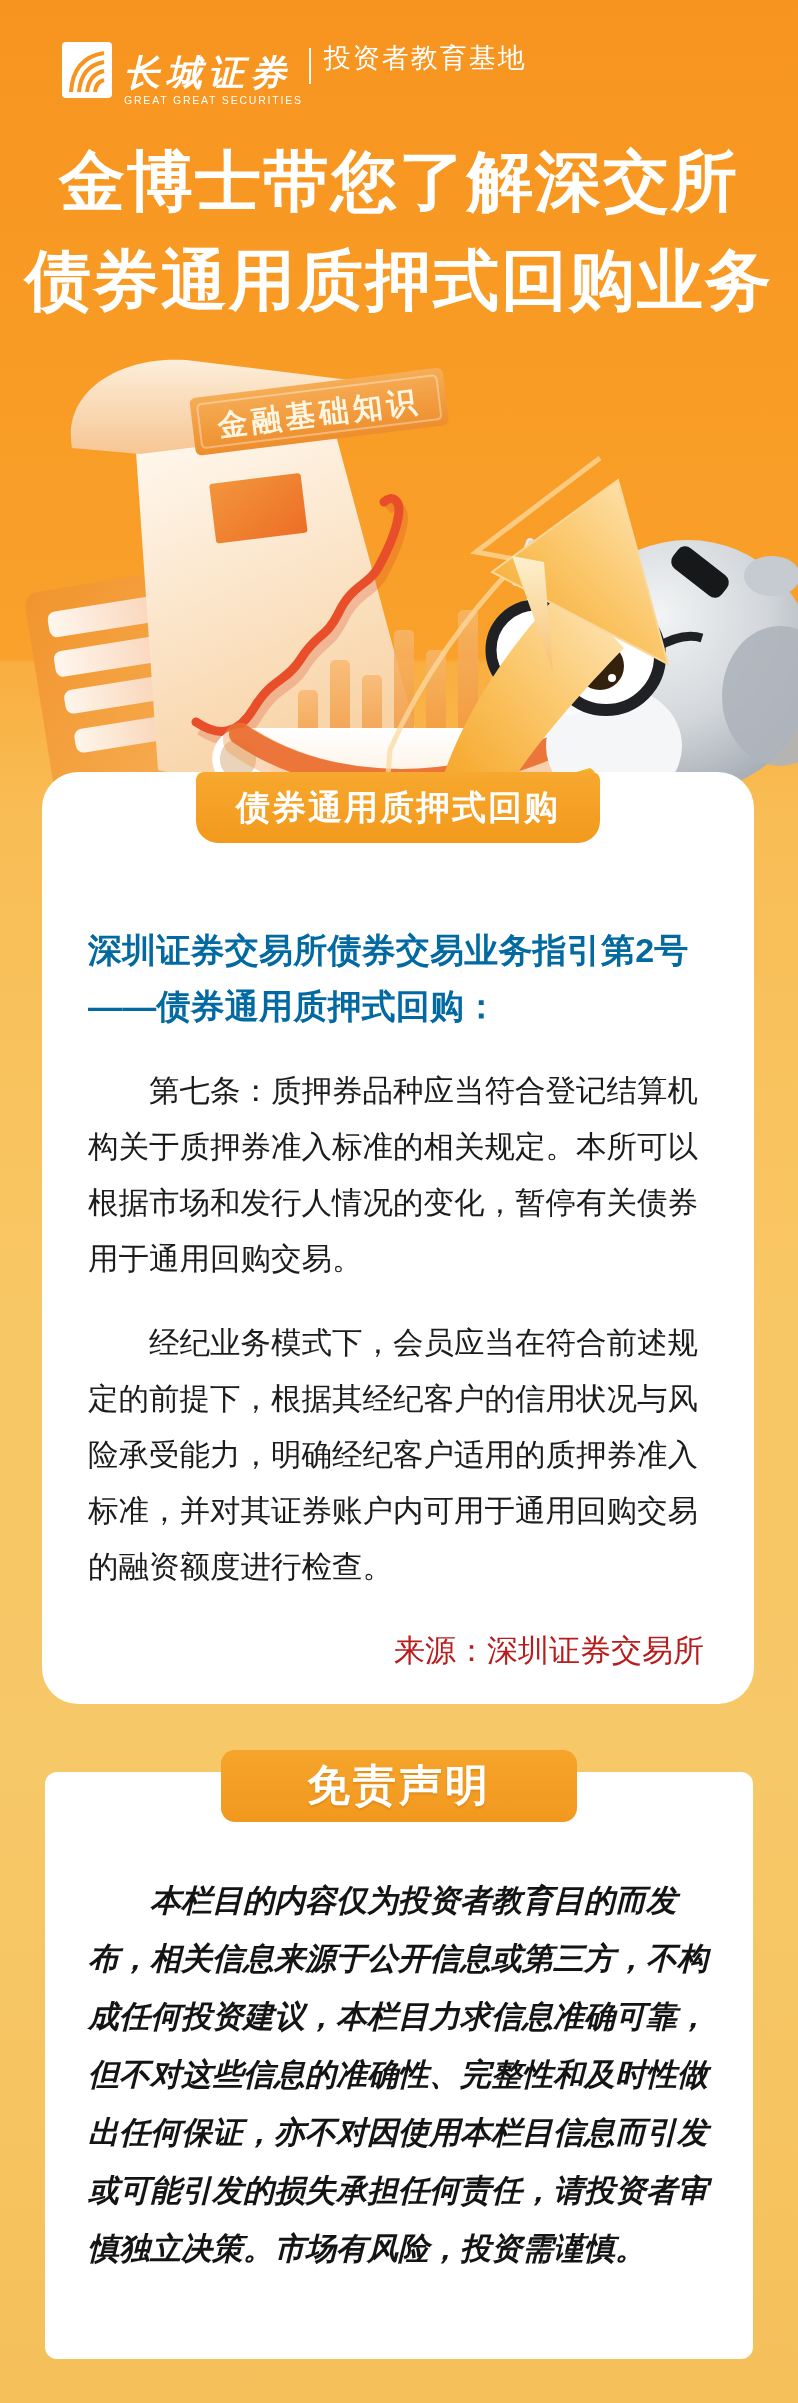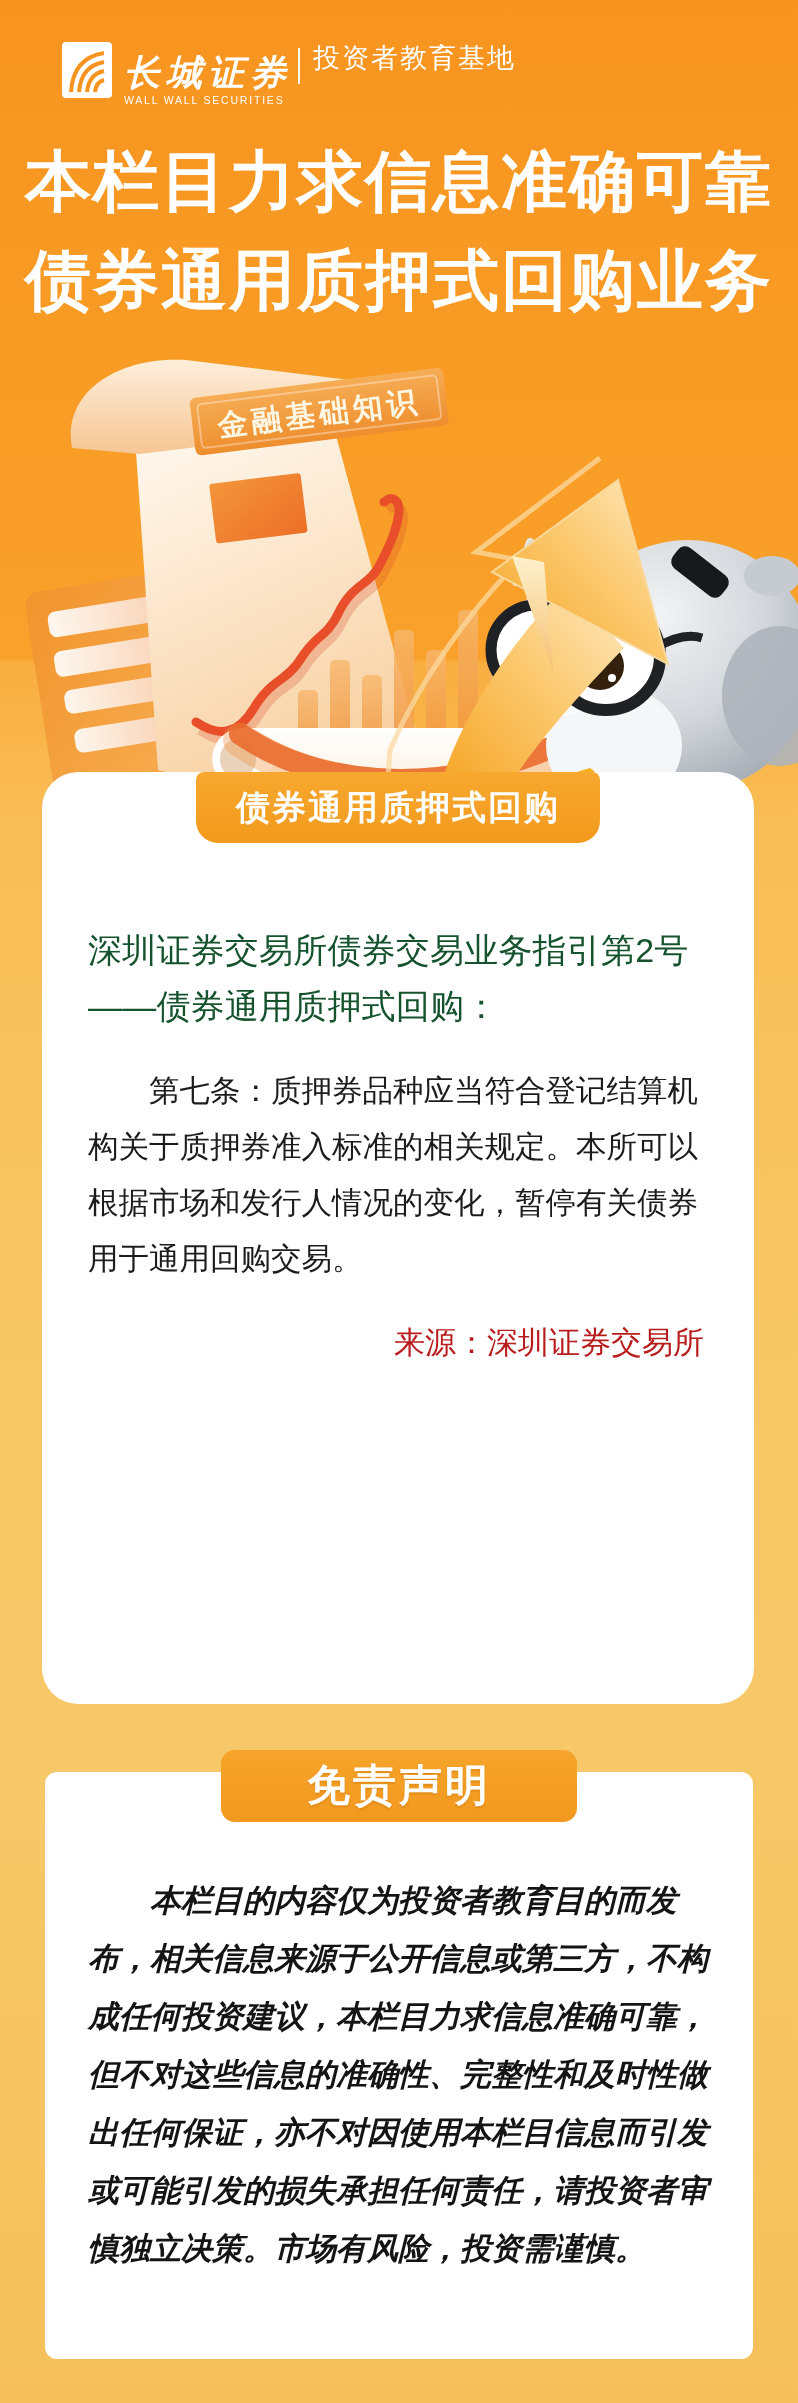--- a/index.html
+++ b/index.html
@@ -25,22 +25,22 @@
   
   .hero{position:absolute;top:330px;left:0;width:798px;height:472px;}
   
   .card{position:absolute;background:#ffffff;}
   .card1{left:42px;top:772px;width:712px;height:932px;border-radius:36px;}
   .card1-badge{position:absolute;top:0;left:50%;transform:translateX(-50%);
     width:404px;height:71px;display:flex;align-items:center;justify-content:center;
     background:linear-gradient(180deg,#f7a82e,#f29a1d);
     border-radius:8px 8px 22px 22px;color:#fff;font-size:34px;font-weight:700;letter-spacing:2px;}
   .card1-body{padding:0 50px 0 46px;}
-  .card-heading{margin:150px 0 0 0;font-size:34px;font-weight:400;line-height:56px;
-    color:#14532d;letter-spacing:.2px;overflow-wrap:break-word;}
+  .card-heading{margin:150px 0 0 0;font-size:34px;font-weight:700;line-height:56px;
+    color:#0369a1;letter-spacing:.2px;overflow-wrap:break-word;}
   .card-para{margin:28px 6px 0 0;font-size:30.5px;font-weight:500;line-height:56px;
     color:#1c1c1c;text-indent:2em;letter-spacing:0;overflow-wrap:break-word;}
   .card-source{margin:36px 0 0 0;font-size:31px;font-weight:500;color:#b91c1c;text-align:right;}
   .card2{left:45px;top:1772px;width:708px;height:587px;border-radius:12px;}
   .card2-badge{position:absolute;top:-22px;left:50%;transform:translateX(-50%);
     width:356px;height:72px;display:flex;align-items:center;justify-content:center;
     background:linear-gradient(180deg,#f6a42b,#f2981f);
     border-radius:14px;color:#fff;font-size:43px;font-weight:800;letter-spacing:3px;
     text-shadow:0 2px 2px rgba(190,110,0,.35);}
   .card2-body{padding:100px 43px 0 43px;font-style:italic;}
@@ -55,28 +55,28 @@
   <div class="brand">
     <svg class="brand-icon" viewBox="0 0 50 56">
       <rect x="0" y="0" width="50" height="56" rx="4" fill="#ffffff"></rect>
       <path d="M9,50 Q11,16 42,11" fill="none" stroke="#f79420" stroke-width="4"></path>
       <path d="M17,50 Q19,24 42,20" fill="none" stroke="#f79420" stroke-width="4"></path>
       <path d="M25,50 Q27,32 42,29" fill="none" stroke="#f79420" stroke-width="4"></path>
       <path d="M33,50 Q34,40 42,38" fill="none" stroke="#f79420" stroke-width="4"></path>
     </svg>
     <div class="brand-names">
       <span class="brand-cn">长城证券</span>
-      <span class="brand-en">WALL WALL SECURITIES</span>
+      <span class="brand-en">GREAT GREAT SECURITIES</span>
     </div>
     <div class="brand-divider"></div>
     <span class="brand-sub">投资者教育基地</span>
   </div>
 
   <div class="main-title">
-    <div>本栏目力求信息准确可靠</div>
+    <div>金博士带您了解深交所</div>
     <div>债券通用质押式回购业务</div>
   </div>
 
   <svg class="hero" viewBox="0 0 798 472">
     <defs>
       <linearGradient id="gPanel" x1="0" y1="0" x2="1" y2="1">
         <stop offset="0" stop-color="#f1942d"></stop>
           <stop offset="1" stop-color="#f8b157"></stop>
       </linearGradient>
       <linearGradient id="gStripe" x1="0" y1="0" x2="1" y2="0">
@@ -210,20 +210,21 @@
       <polygon points="618,150 492,242 668,334" fill="url(#gArrow)" stroke="#f9d89b" stroke-width="2"></polygon>
       <polygon points="512,226 544,232 553,342" fill="url(#gSpike)"></polygon>
     </g>
   </svg>
 
   <div class="card card1">
     <div class="card1-badge">债券通用质押式回购</div>
     <div class="card1-body">
       <p class="card-heading">深圳证券交易所债券交易业务指引第2号——债券通用质押式回购：</p>
       <p class="card-para">第七条：质押券品种应当符合登记结算机构关于质押券准入标准的相关规定。本所可以根据市场和发行人情况的变化，暂停有关债券用于通用回购交易。</p>
+      <p class="card-para">经纪业务模式下，会员应当在符合前述规定的前提下，根据其经纪客户的信用状况与风险承受能力，明确经纪客户适用的质押券准入标准，并对其证券账户内可用于通用回购交易的融资额度进行检查。</p>
       <p class="card-source">来源：深圳证券交易所</p>
     </div>
   </div>
 
   <div class="card card2">
     <div class="card2-badge">免责声明</div>
     <div class="card2-body">
       <p class="disclaimer-text">本栏目的内容仅为投资者教育目的而发布，相关信息来源于公开信息或第三方，不构成任何投资建议，本栏目力求信息准确可靠，但不对这些信息的准确性、完整性和及时性做出任何保证，亦不对因使用本栏目信息而引发或可能引发的损失承担任何责任，请投资者审慎独立决策。市场有风险，投资需谨慎。</p>
     </div>
   </div>

